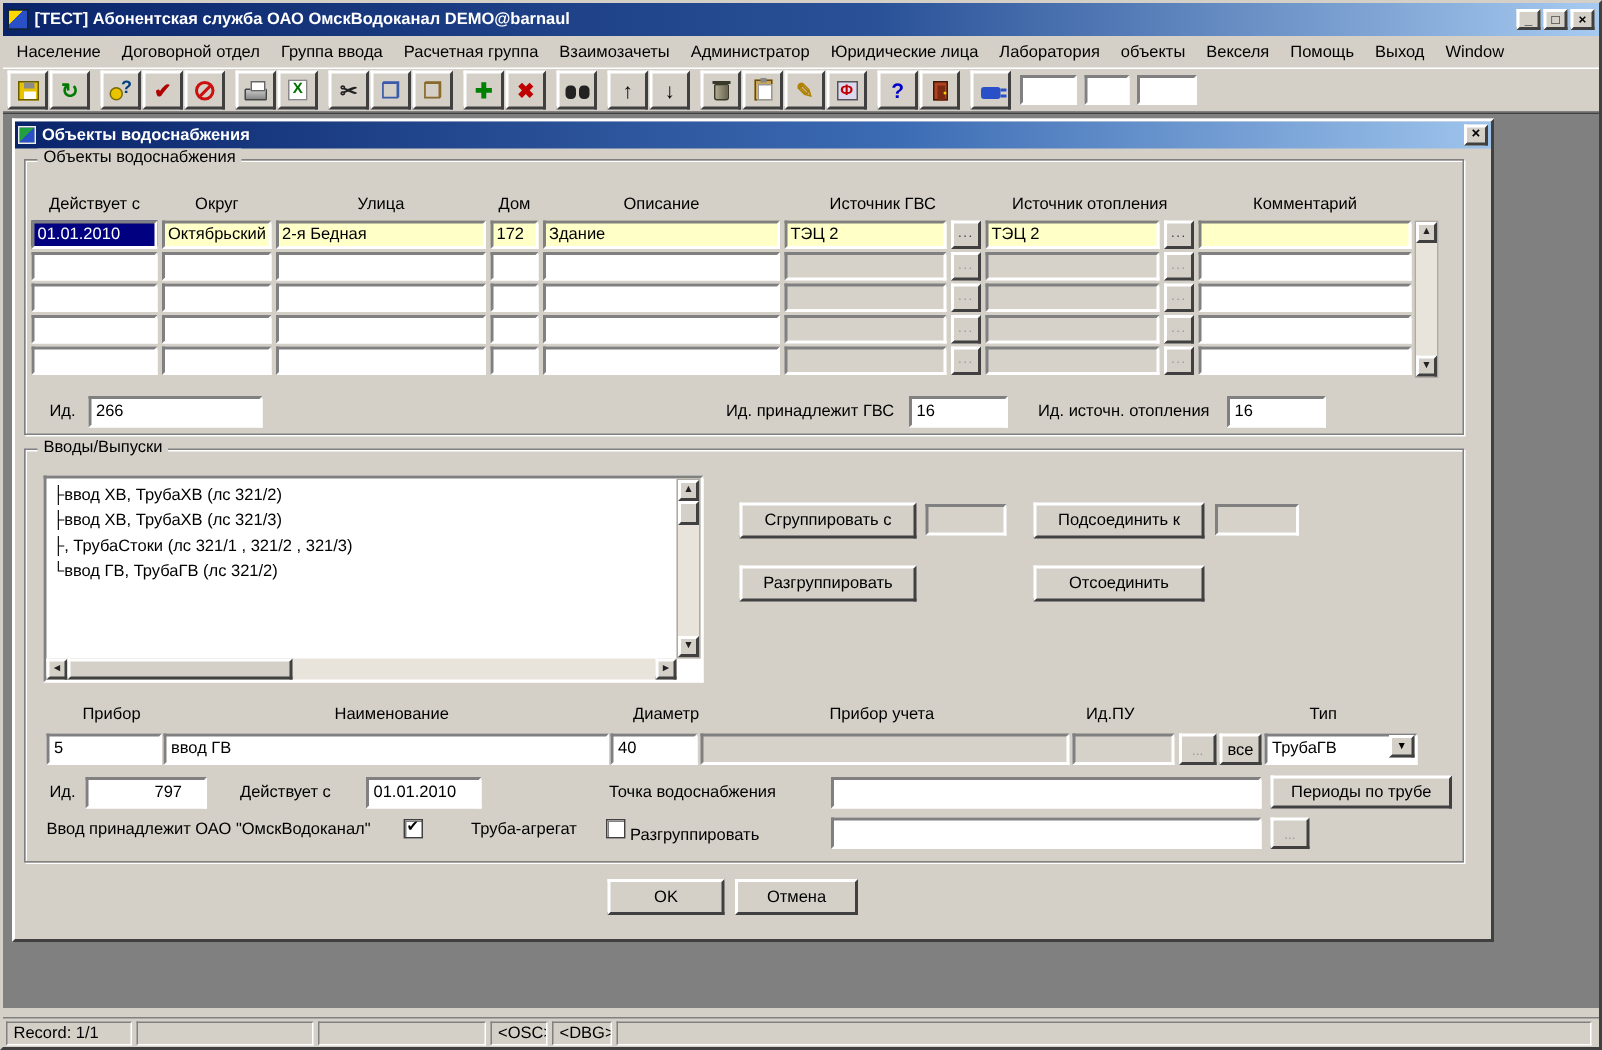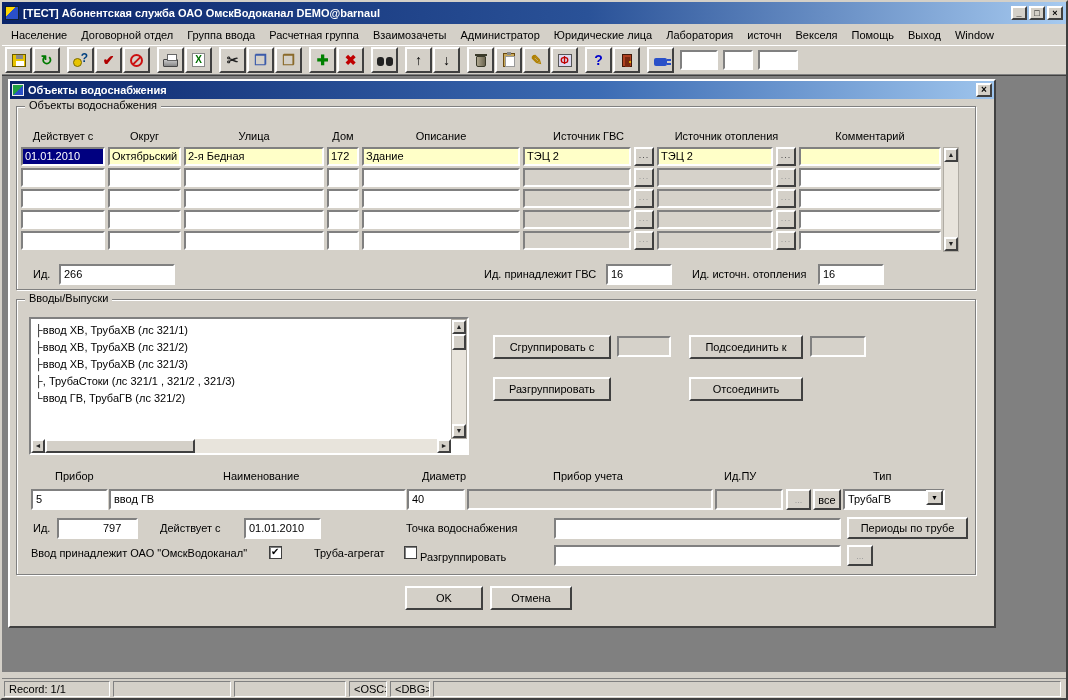--- a/index.html
+++ b/index.html
@@ -130,21 +130,21 @@
 
   <div class="menubar">
       <span class="menu-item">Население</span>
       <span class="menu-item">Договорной отдел</span>
       <span class="menu-item">Группа ввода</span>
       <span class="menu-item">Расчетная группа</span>
       <span class="menu-item">Взаимозачеты</span>
       <span class="menu-item">Администратор</span>
       <span class="menu-item">Юридические лица</span>
       <span class="menu-item">Лаборатория</span>
-      <span class="menu-item">источн</span>
+      <span class="menu-item">объекты</span>
       <span class="menu-item">Векселя</span>
       <span class="menu-item">Помощь</span>
       <span class="menu-item">Выход</span>
       <span class="menu-item">Window</span>
     </div>
 
   <div class="toolbar">
       <button class="tb btn">
         <span class="ic ic-floppy"></span>
       </button>
@@ -309,21 +309,20 @@
           <div class="inputf" style="left:589px; top:157px; width:66px;">16</div>
           <span class="lbl" style="left:675px; top:161px;">Ид. источн. отопления</span>
           <div class="inputf" style="left:801px; top:157px; width:66px;">16</div>
         </div>
 
         <div class="groupbox" style="left:6px; top:200px; width:960px; height:276px;">
           <span class="gb-label">Вводы/Выпуски</span>
 
           <div class="listbox" style="left:12px; top:17px; width:440px; height:138px;">
             <div class="tree">
-                <div class="tree-item">├ввод ХВ, ТрубаХВ (лс 321/1)</div>
                 <div class="tree-item">├ввод ХВ, ТрубаХВ (лс 321/2)</div>
                 <div class="tree-item">├ввод ХВ, ТрубаХВ (лс 321/3)</div>
                 <div class="tree-item">├, ТрубаСтоки (лс 321/1 , 321/2 , 321/3)</div>
                 <div class="tree-item">└ввод ГВ, ТрубаГВ (лс 321/2)</div>
               </div>
             <div class="vscroll" style="right:0; top:0; bottom:14px; width:16px;">
               <span class="sb-btn" style="top:0;">▲</span>
               <span class="sb-thumb" style="left:0; top:14px; width:14px; height:16px;"></span>
               <span class="sb-btn" style="bottom:0;">▼</span>
             </div>
@@ -377,21 +376,21 @@
 
         <div class="btn" style="position:absolute; left:395px; top:487px; width:78px; height:24px;">OK</div>
         <div class="btn" style="position:absolute; left:480px; top:487px; width:82px; height:24px;">Отмена</div>
 
       </div>
     </div>
   </div>
 
   <div class="status-strip"></div>
   <div class="statusbar">
-      <div class="status-cell" style="width: 106px;">Record: 1/1</div>
+      <div class="status-cell" style="width: 84px;">Record: 1/1</div>
       <div class="status-cell" style="width: 118px;"></div>
       <div class="status-cell" style="width: 112px;"></div>
       <div class="status-cell" style="width: 38px;">&lt;OSC&gt;</div>
       <div class="status-cell" style="width: 40px;">&lt;DBG&gt;</div>
       <div class="status-cell" style="flex: 1 1 0%;"></div>
     </div>
 
 </div>
 
 </body></html>

